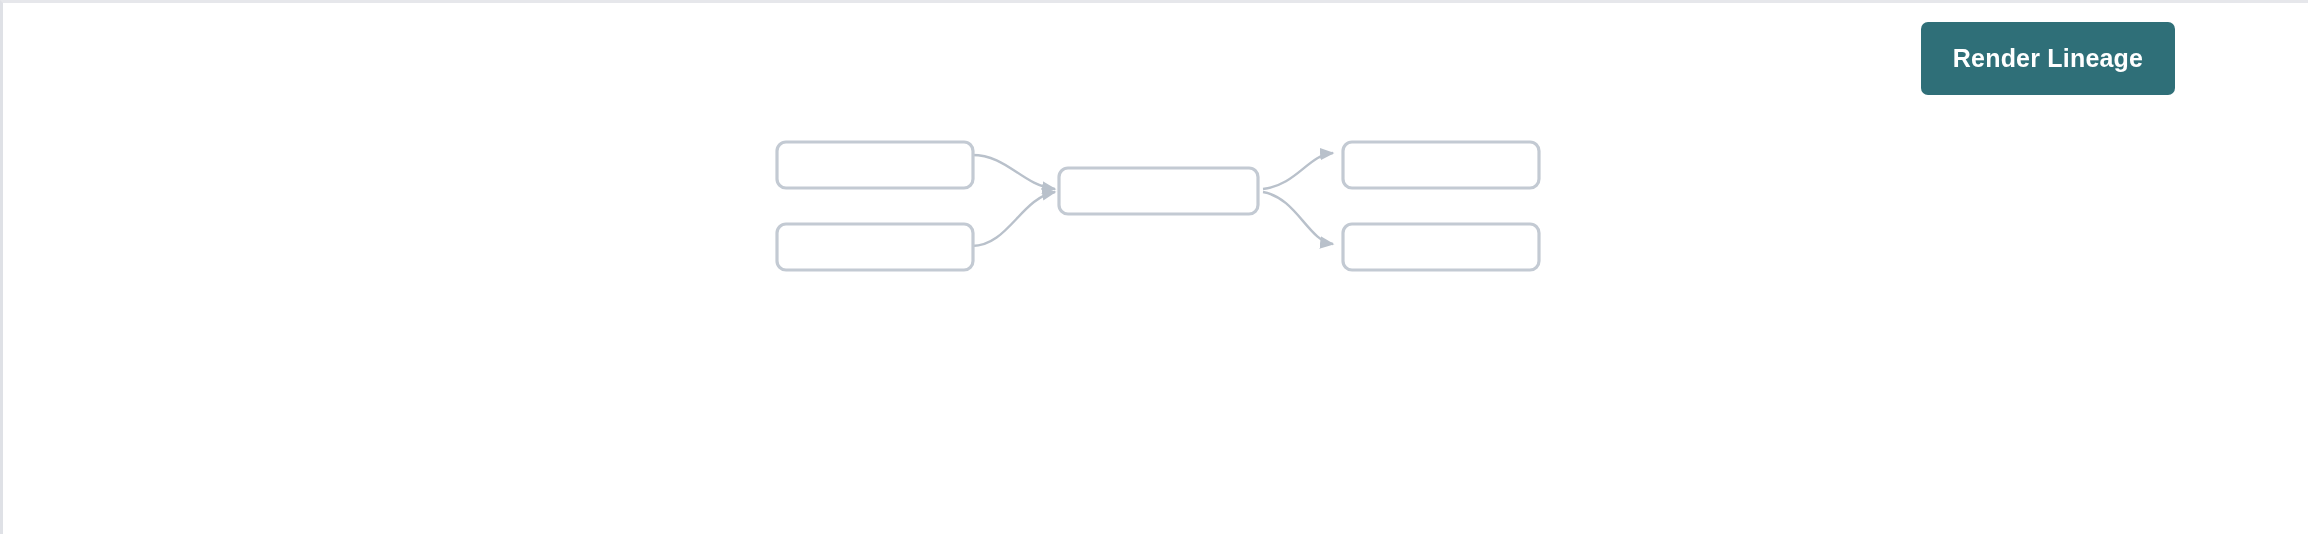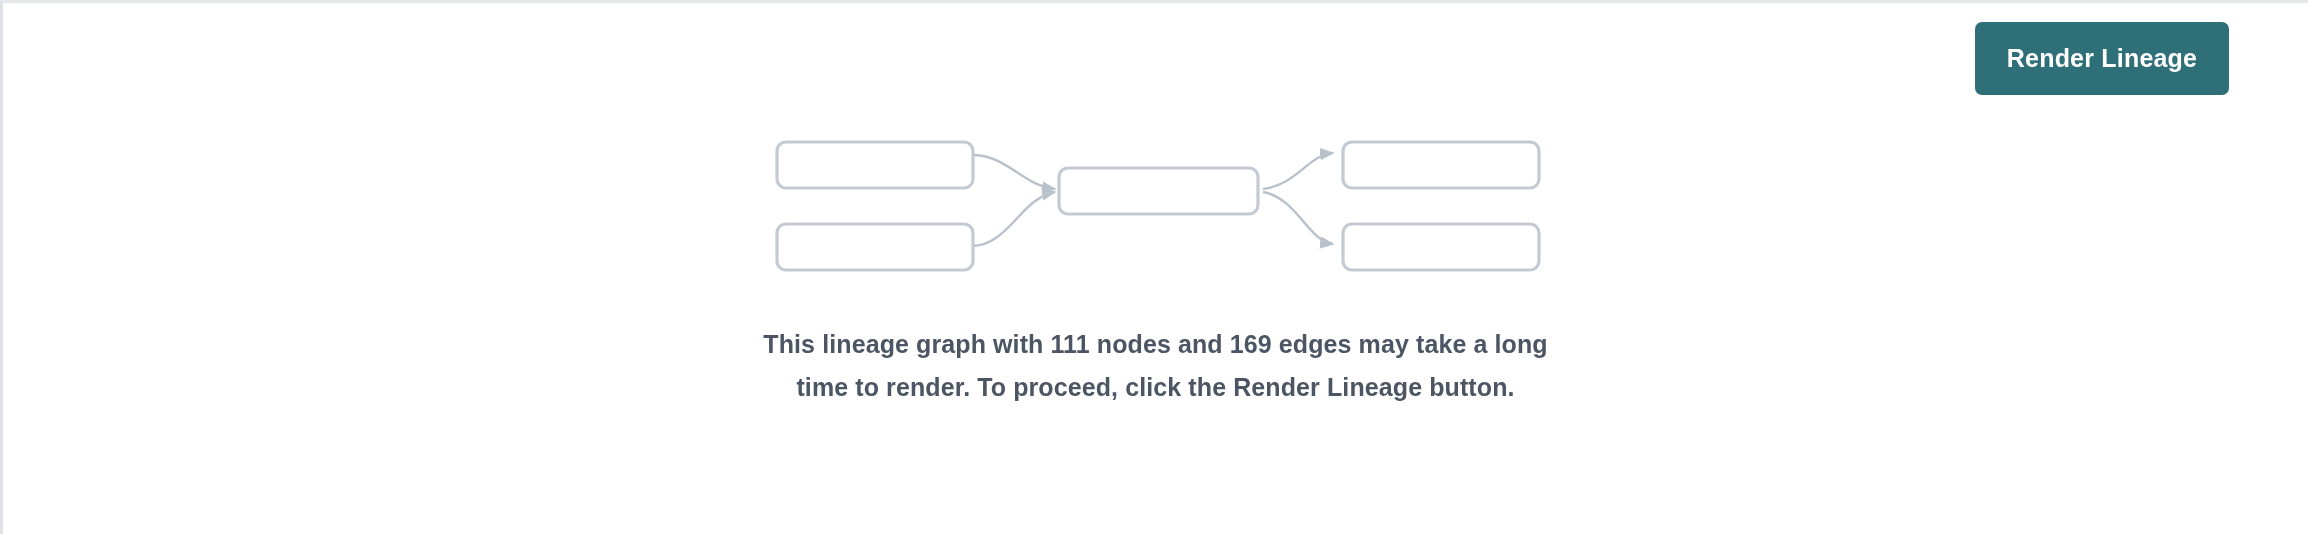--- a/index.html
+++ b/index.html
@@ -26,21 +26,21 @@
     position: absolute;
     top: 0;
     left: 0;
     width: 2305px;
     height: 114px;
     pointer-events: none;
   }
 
   .render-button {
     position: absolute;
-    left: 1972px;
+    left: 1918px;
     top: 19px;
     width: 254px;
     height: 73px;
     background: #2f6f78;
     color: #ffffff;
     border: none;
     border-radius: 7px;
     font-family: "Liberation Sans", sans-serif;
     font-size: 25px;
     font-weight: bold;
@@ -118,20 +118,19 @@
         <rect x="14" y="14" width="196" height="46" rx="9" ry="9" fill="#ffffff" stroke="#c3cad3" stroke-width="3.2"></rect>
         <rect x="14" y="96" width="196" height="46" rx="9" ry="9" fill="#ffffff" stroke="#c3cad3" stroke-width="3.2"></rect>
 
         <rect x="296" y="40" width="199" height="46" rx="9" ry="9" fill="#ffffff" stroke="#c3cad3" stroke-width="3.2"></rect>
 
         <rect x="580" y="14" width="196" height="46" rx="9" ry="9" fill="#ffffff" stroke="#c3cad3" stroke-width="3.2"></rect>
         <rect x="580" y="96" width="196" height="46" rx="9" ry="9" fill="#ffffff" stroke="#c3cad3" stroke-width="3.2"></rect>
       </svg>
     </div>
 
-    <p class="placeholder-message">This lineage graph with 111 nodes and 169 edges may take a long time to render. To proceed, click the Render Lineage button.</p>
   </div>
 
   <div class="action-bar">
     <button class="render-button">Render Lineage</button>
   </div>
 
 </div>
 
 </body></html>

